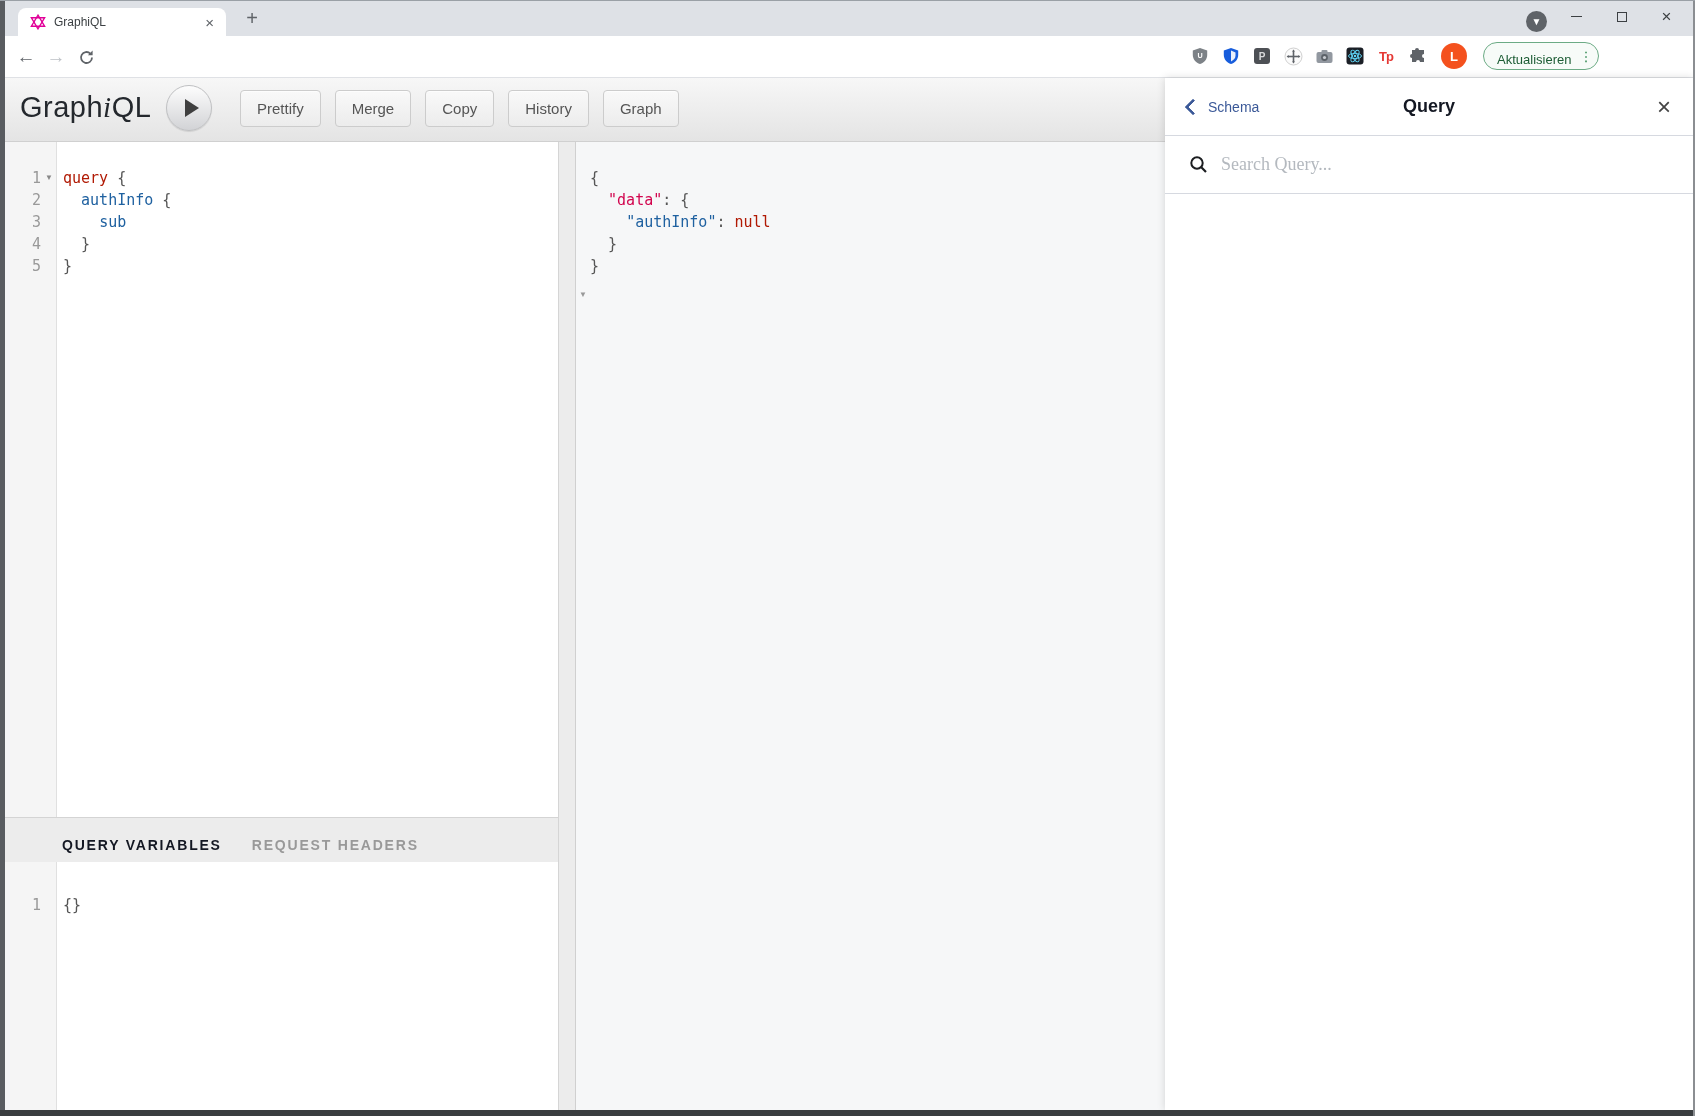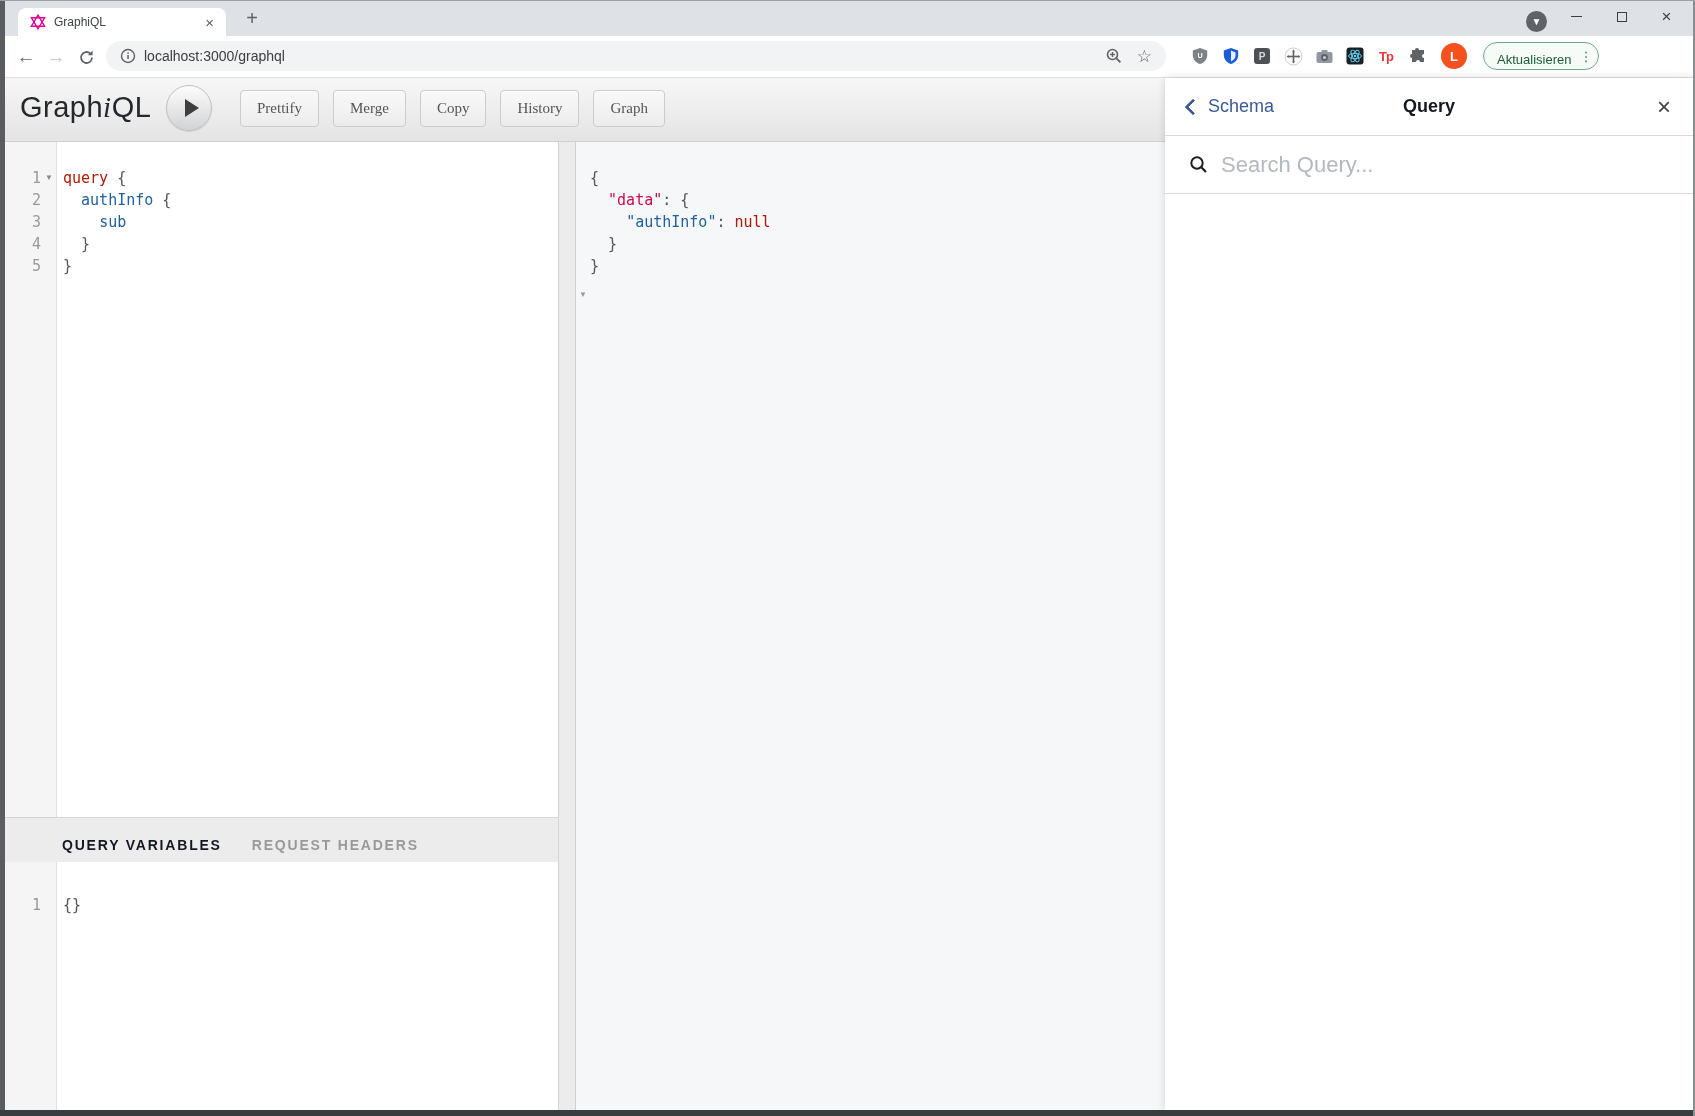--- a/index.html
+++ b/index.html
@@ -53,21 +53,21 @@
   .topbar{position:absolute;left:5px;top:78px;width:1160px;height:64px;
           background:linear-gradient(#f7f7f7,#e4e4e4);border-bottom:1px solid #d0d0d0;box-sizing:border-box;}
   .gql-logo{position:absolute;left:15px;top:13px;font-size:29px;color:#24282d;letter-spacing:0.5px;}
   .logo-i{font-style:italic;font-family:"Liberation Serif",serif;}
   .execute{position:absolute;left:161px;top:7px;width:46px;height:46px;border-radius:50%;
            background:linear-gradient(#fdfdfd,#d2d3d6);border:1px solid #bfc0c2;box-shadow:0 1px 1px rgba(0,0,0,0.1);
            display:flex;align-items:center;justify-content:center;padding:0;}
   .play-tri{width:0;height:0;border-left:14px solid #3f3f3f;border-top:9px solid transparent;
             border-bottom:9px solid transparent;margin-left:5px;}
   .gql-buttons{position:absolute;left:235px;top:12px;display:flex;gap:14px;}
-  .gql-btn{font-family:Liberation Serif, serif;font-size:15px;color:#555;
+  .gql-btn{font-family:Liberation Sans, sans-serif;font-size:15px;color:#555;
            background:linear-gradient(#f9f9f9,#ececec);border:1px solid #ccc;border-radius:4px;
            height:37px;padding:0 16px;box-shadow:0 1px 0 rgba(255,255,255,0.7) inset;}
 
   
   .query-pane{position:absolute;left:5px;top:142px;width:553px;height:675px;background:#fff;overflow:hidden;}
   .var-titlebar{position:absolute;left:5px;top:817px;width:553px;height:55px;background:#ececec;
                 border-top:1px solid #d4d4d4;border-bottom:1px solid #d4d4d4;box-sizing:border-box;
                 display:flex;align-items:center;padding-left:57px;gap:30px;}
   .var-tab{font-size:14px;font-weight:bold;letter-spacing:1.8px;color:#999;}
   .var-tab.active{color:#141823;}
@@ -90,28 +90,28 @@
            border-left:1px solid #d5d5d5;border-right:1px solid #d0d0d0;box-sizing:border-box;}
   .result-pane{position:absolute;left:576px;top:142px;width:589px;height:968px;background:#f6f7f8;overflow:hidden;}
   .result-pane .code{padding-top:25px;padding-left:8px;}
   .result-fold{position:absolute;left:3px;top:148px;color:#999;font-size:10px;}
 
   
   .docpanel{position:absolute;left:1165px;top:78px;width:528px;height:1032px;background:#fff;
             box-shadow:0 0 8px rgba(0,0,0,0.15);z-index:10;}
   .doc-header{height:58px;display:flex;align-items:center;padding:0 22px;border-bottom:1px solid #d6d9e0;
               box-sizing:border-box;position:relative;}
-  .doc-back{display:flex;align-items:center;color:#3b5998;font-size:18px;gap:9px;}
+  .doc-back{display:flex;align-items:center;color:#3b5998;font-size:14px;gap:9px;}
   .chev-left{width:9px;height:9px;border-left:3px solid #3b5998;border-bottom:3px solid #3b5998;
              transform:rotate(45deg);border-radius:1px;}
   .doc-title{position:absolute;left:0;right:0;text-align:center;font-size:18px;font-weight:bold;color:#141823;pointer-events:none;}
   .doc-close{margin-left:auto;font-size:24px;color:#444;line-height:1;z-index:2;}
   .doc-search{height:58px;display:flex;align-items:center;padding:0 24px;border-bottom:1px solid #d6d9e0;box-sizing:border-box;gap:10px;}
-  .doc-search input{border:none;outline:none;font-size:22px;color:#333;flex:1;background:transparent;
-                    font-family:Liberation Sans, sans-serif;}
+  .doc-search input{border:none;outline:none;font-size:18px;color:#333;flex:1;background:transparent;
+                    font-family:Liberation Serif, serif;}
   .doc-search input::placeholder{color:#b4b9bf;}
   .doc-body{padding:22px 26px;}
   .no-desc{font-size:18px;color:#383c42;}
   .fields-heading{margin-top:50px;font-size:14px;font-weight:bold;letter-spacing:1.5px;color:#77726b;
                   padding-bottom:10px;border-bottom:1px solid #e3e3e3;}
   .field-row{margin-top:27px;font-size:18px;}
   .field-name{color:#1f61a0;}
   .field-colon{color:#444;}
   .type-name{color:#ca9800;}
   .field-desc{margin-top:17px;padding-left:7px;font-size:18px;color:#757f88;}
@@ -150,41 +150,20 @@
   </div>
 
   <div class="navbar">
     <div class="navicon" style="left:12px">←</div>
     <div class="navicon disabled" style="left:42px">→</div>
     <div class="navicon" style="left:72px">
       <svg width="17" height="17" viewBox="0 0 17 17">
         <path d="M14 8.5a5.5 5.5 0 1 1-1.7-3.97" fill="none" stroke="#5f6368" stroke-width="1.8"></path>
         <polygon points="14.6,1.5 14.6,6.2 9.9,6.2" fill="#5f6368"></polygon>
       </svg>
-    </div>
-    <div class="omnibox">
-      <span class="omni-info">
-        <svg width="16" height="16" viewBox="0 0 16 16">
-          <circle cx="8" cy="8" r="6.5" fill="none" stroke="#5f6368" stroke-width="1.4"></circle>
-          <rect x="7.3" y="7" width="1.5" height="4" fill="#5f6368"></rect>
-          <rect x="7.3" y="4.4" width="1.5" height="1.5" fill="#5f6368"></rect>
-        </svg>
-      </span>
-      <span class="url">localhost:3000/graphql</span>
-      <span class="omni-right">
-        <span>
-          <svg width="18" height="18" viewBox="0 0 18 18">
-            <circle cx="7.5" cy="7.5" r="5" fill="none" stroke="#5f6368" stroke-width="1.6"></circle>
-            <line x1="5" y1="7.5" x2="10" y2="7.5" stroke="#5f6368" stroke-width="1.4"></line>
-            <line x1="7.5" y1="5" x2="7.5" y2="10" stroke="#5f6368" stroke-width="1.4"></line>
-            <line x1="11.2" y1="11.2" x2="15.4" y2="15.4" stroke="#5f6368" stroke-width="1.8"></line>
-          </svg>
-        </span>
-        <span class="star">☆</span>
-      </span>
     </div>
     <div class="extrow">
       <span class="extico">
         <svg width="18" height="18" viewBox="0 0 20 20">
           <path d="M10 1 L18 4 V9 C18 14 14.5 17.5 10 19 C5.5 17.5 2 14 2 9 V4 Z" fill="#7d8287"></path>
           <text x="10" y="12.5" font-size="8" fill="#fff" text-anchor="middle" font-family="Liberation Sans,sans-serif" font-weight="bold">U</text>
         </svg>
       </span>
       <span class="extico">
         <svg width="18" height="18" viewBox="0 0 20 20">

